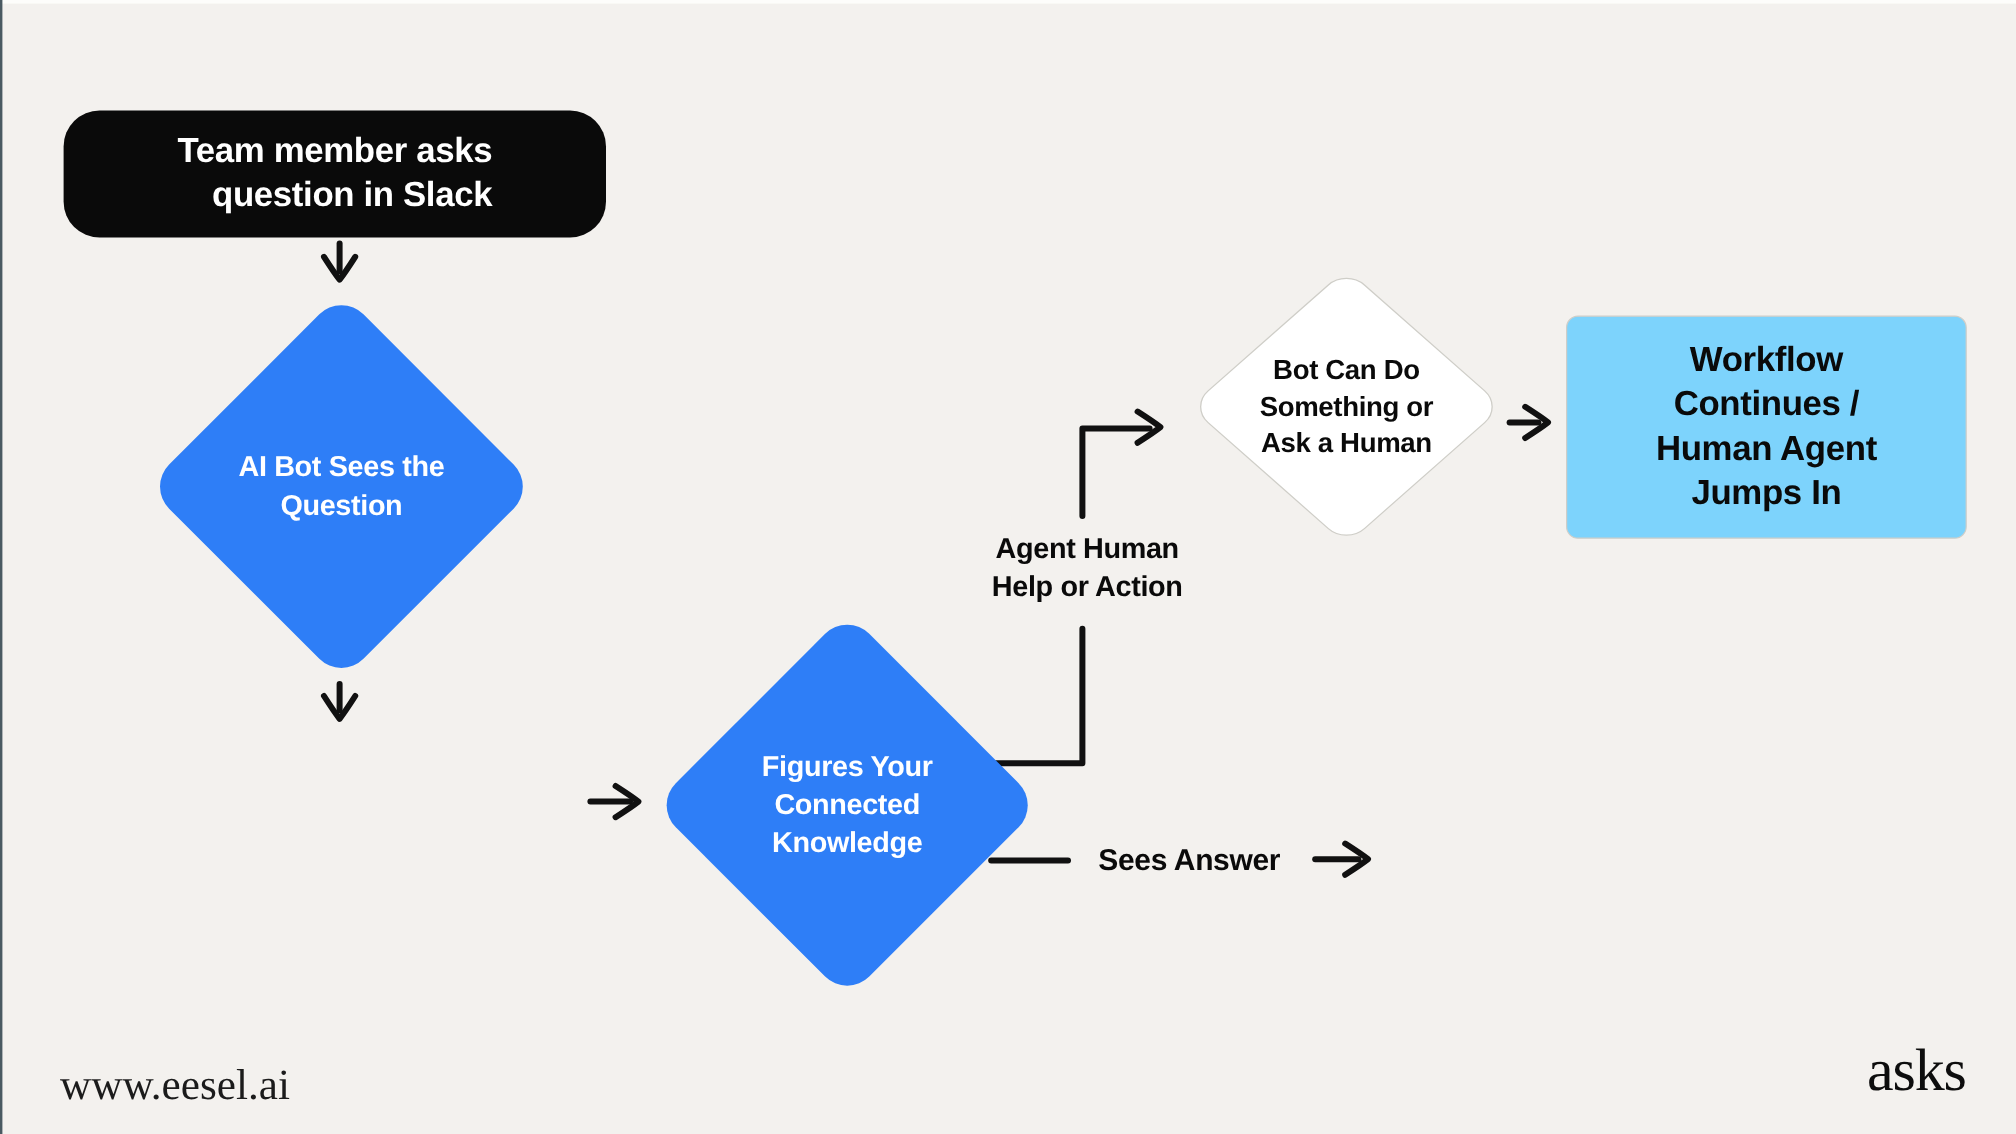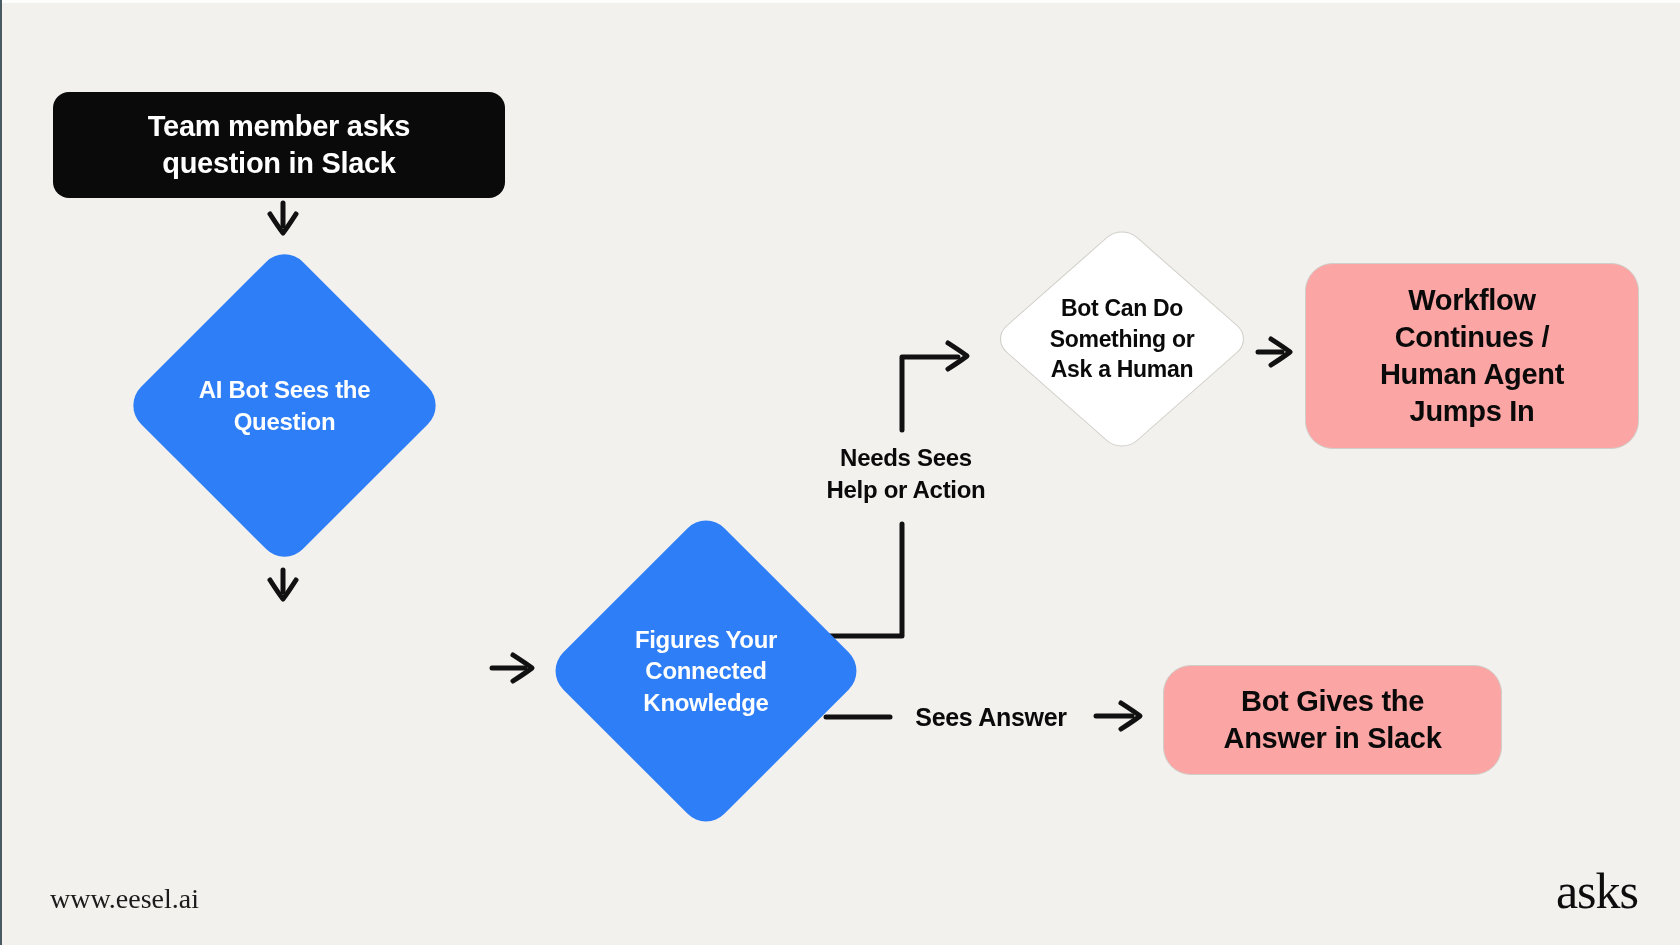--- a/index.html
+++ b/index.html
@@ -25,26 +25,26 @@
   svg.connectors path{stroke:var(--ink);stroke-width:5;fill:none;stroke-linecap:round;stroke-linejoin:round;}
 
   .node{
     position:absolute;z-index:2;
     display:flex;align-items:center;justify-content:center;
     text-align:center;font-weight:700;
     white-space:pre-line;letter-spacing:-0.3px;line-height:1.28;
   }
   .terminator{
     background:var(--black);color:#ffffff;
-    border-radius:16px;font-size:29px;
+    border-radius:30px;font-size:29px;text-align:right;
   }
   .process{
-    background:#fca5a5;color:var(--black);
+    background:#7dd3fc;color:var(--black);
     border:1.5px solid var(--border);
-    border-radius:28px;font-size:29px;
+    border-radius:10px;font-size:29px;
   }
   .diamond{position:absolute;z-index:2;}
   .diamond .shape{
     position:absolute;inset:0;border-radius:26px;
   }
   .diamond.blue .shape{background:var(--blue);transform:rotate(45deg);}
   .diamond.white .shape{background:#ffffff;border:1.5px solid var(--border);transform:scale(1.09,0.96) rotate(45deg);border-radius:20px;}
   .diamond .label{
     position:absolute;inset:0;z-index:3;
     display:flex;align-items:center;justify-content:center;
@@ -56,21 +56,21 @@
 
   .edge-label{
     position:absolute;z-index:2;
     font-weight:700;color:var(--black);
     text-align:center;white-space:pre-line;
     letter-spacing:-0.3px;line-height:1.32;
   }
   .footer-site{
     position:absolute;left:50px;top:883px;z-index:2;
     font-family:"Liberation Serif", serif;
-    font-size:28px;color:#1b1b1b;
+    font-size:36px;color:#1b1b1b;
   }
   .footer-logo{
     position:absolute;right:42px;top:862px;z-index:2;
     font-family:"Liberation Serif", serif;
     font-size:50px;color:#0d0d0d;letter-spacing:-1px;
   }
 </style>
 </head>
 <body>
 
@@ -113,42 +113,38 @@
   </div>
 
 
   <div class="diamond blue" style="left:592px;top:557px;width:228px;height:228px;">
     <div class="shape"></div>
     <div class="label">Figures Your
 Connected
 Knowledge</div>
   </div>
 
-  <div class="edge-label" style="left:791px;top:442px;width:230px;font-size:24px;">Needs Sees
+  <div class="edge-label" style="left:791px;top:442px;width:230px;font-size:24px;">Agent Human
 Help or Action</div>
 
   <div class="diamond white" style="left:1037px;top:254px;width:170px;height:170px;">
     <div class="shape"></div>
     <div class="label">Bot Can Do
 Something or
 Ask a Human</div>
   </div>
 
   <div class="node process" style="left:1305px;top:263px;width:332px;height:184px;">
     <span>Workflow
 Continues /
 Human Agent
 Jumps In</span>
   </div>
 
   <div class="edge-label" style="left:900px;top:701px;width:182px;font-size:25px;">Sees Answer</div>
 
-  <div class="node process" style="left:1163px;top:665px;width:337px;height:108px;">
-    <span>Bot Gives the
-Answer in Slack</span>
-  </div>
 
   <div class="footer-site">www.eesel.ai</div>
   <div class="footer-logo">asks</div>
 
   <div class="edge-top"></div>
   <div class="edge-left"></div>
 </div>
 
 </body></html>

